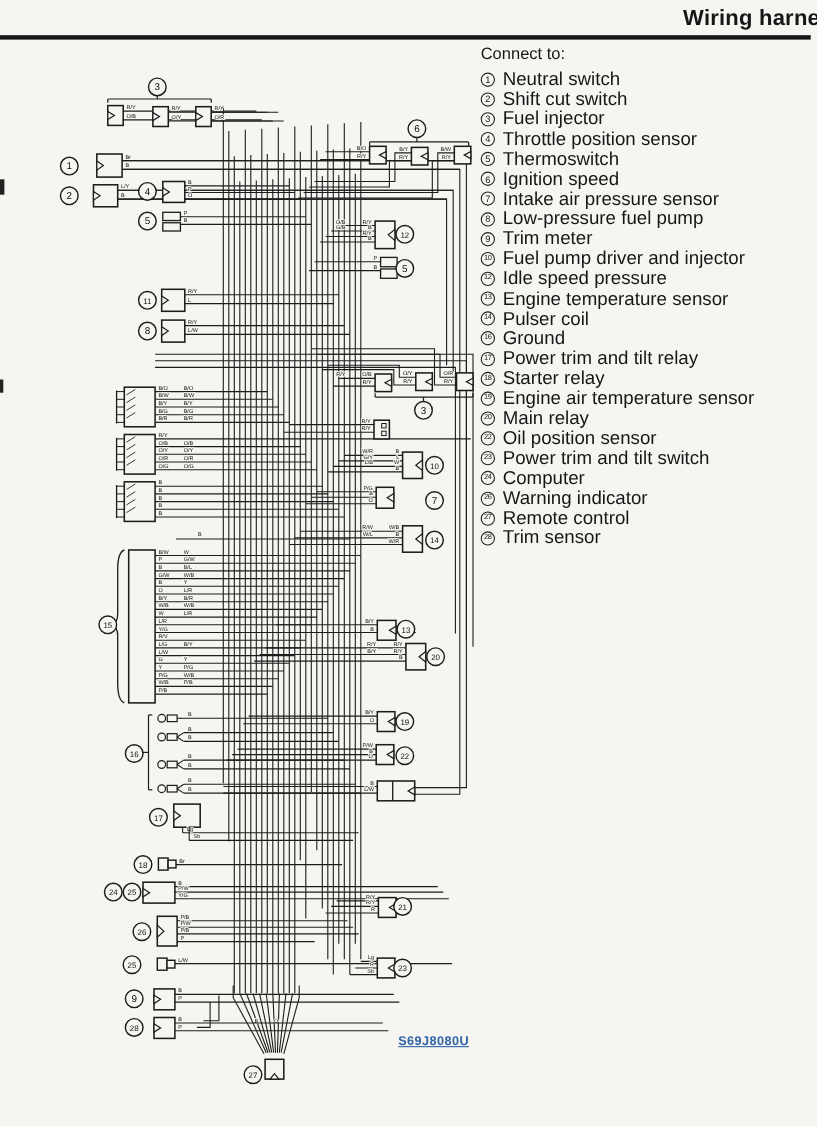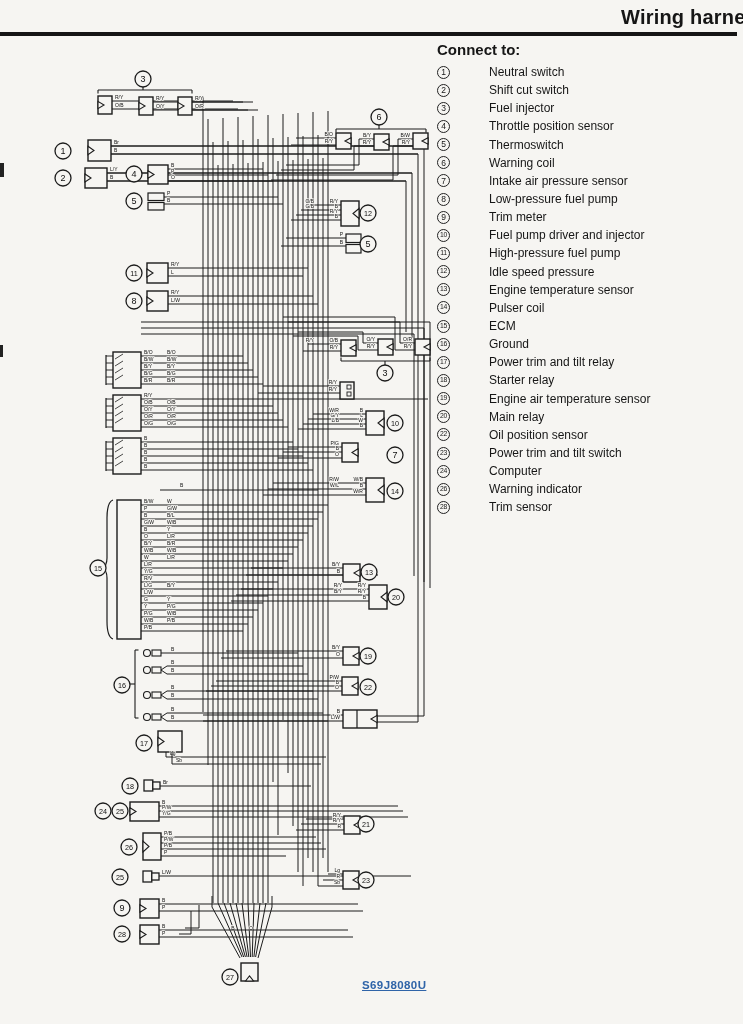--- a/index.html
+++ b/index.html
@@ -2,28 +2,28 @@
 <html><head>
 <meta charset="utf-8">
 <style>
   html,body{margin:0;padding:0;}
   body{width:743px;height:1024px;background:#f6f5f2;overflow:hidden;position:relative;
        font-family:"Liberation Sans","DejaVu Sans",sans-serif;color:#161616;}
   .title{position:absolute;top:6px;left:621px;font-size:20px;font-weight:bold;white-space:nowrap;letter-spacing:.2px;}
   .rule{position:absolute;top:32px;left:0;width:737px;height:4px;background:#151515;}
   .scanmark{position:absolute;left:0;background:#222;}
   .legend{position:absolute;left:437px;top:41px;width:302px;}
-  .legend-heading{font-size:15px;margin:0 0 5px 0;font-weight:700;}
+  .legend-heading{font-size:15px;margin:0 0 5px 0;font-weight:400;}
   .li{display:flex;align-items:center;height:18.15px;gap:7px;}
   .badge{flex:0 0 auto;width:13px;height:13px;border:1.3px solid #222;border-radius:50%;
          display:flex;align-items:center;justify-content:center;font-size:8.5px;line-height:1;
          background:#f6f5f2;box-sizing:border-box;}
   .badge.two{font-size:6.8px;letter-spacing:-.4px;}
-  .lbl{font-size:12px;white-space:nowrap;margin-left:32px;}
-  .figcode{position:absolute;left:362px;top:979px;font-size:11.5px;font-weight:bold;color:#2f64a8;
+  .lbl{font-size:17px;white-space:nowrap;}
+  .figcode{position:absolute;left:362px;top:941px;font-size:11.5px;font-weight:bold;color:#2f64a8;
            text-decoration:underline;letter-spacing:.4px;cursor:pointer;}
   #diagram-svg{position:absolute;left:0;top:0;}
   #diagram-svg text{font-family:"Liberation Sans","DejaVu Sans",sans-serif;}
 </style>
 </head>
 <body>
 
 <div class="title">Wiring harne</div>
 <div class="rule"></div>
 <div class="scanmark" style="top:163px;width:4px;height:14px;"></div>
@@ -583,59 +583,51 @@
       <div class="li">
         <span class="badge">4</span>
         <span class="lbl">Throttle position sensor</span>
       </div>
       <div class="li">
         <span class="badge">5</span>
         <span class="lbl">Thermoswitch</span>
       </div>
       <div class="li">
         <span class="badge">6</span>
-        <span class="lbl">Warning coil</span>
+        <span class="lbl">Ignition speed</span>
       </div>
       <div class="li">
         <span class="badge">7</span>
         <span class="lbl">Intake air pressure sensor</span>
       </div>
       <div class="li">
         <span class="badge">8</span>
         <span class="lbl">Low-pressure fuel pump</span>
       </div>
       <div class="li">
         <span class="badge">9</span>
         <span class="lbl">Trim meter</span>
       </div>
       <div class="li">
         <span class="badge two">10</span>
         <span class="lbl">Fuel pump driver and injector</span>
       </div>
       <div class="li">
-        <span class="badge two">11</span>
-        <span class="lbl">High-pressure fuel pump</span>
-      </div>
-      <div class="li">
         <span class="badge two">12</span>
         <span class="lbl">Idle speed pressure</span>
       </div>
       <div class="li">
         <span class="badge two">13</span>
         <span class="lbl">Engine temperature sensor</span>
       </div>
       <div class="li">
         <span class="badge two">14</span>
         <span class="lbl">Pulser coil</span>
       </div>
       <div class="li">
-        <span class="badge two">15</span>
-        <span class="lbl">ECM</span>
-      </div>
-      <div class="li">
         <span class="badge two">16</span>
         <span class="lbl">Ground</span>
       </div>
       <div class="li">
         <span class="badge two">17</span>
         <span class="lbl">Power trim and tilt relay</span>
       </div>
       <div class="li">
         <span class="badge two">18</span>
         <span class="lbl">Starter relay</span>
@@ -656,20 +648,24 @@
         <span class="badge two">23</span>
         <span class="lbl">Power trim and tilt switch</span>
       </div>
       <div class="li">
         <span class="badge two">24</span>
         <span class="lbl">Computer</span>
       </div>
       <div class="li">
         <span class="badge two">26</span>
         <span class="lbl">Warning indicator</span>
+      </div>
+      <div class="li">
+        <span class="badge two">27</span>
+        <span class="lbl">Remote control</span>
       </div>
       <div class="li">
         <span class="badge two">28</span>
         <span class="lbl">Trim sensor</span>
       </div>
     </div>
 </div>
 
 <div class="figcode">S69J8080U</div>
 

